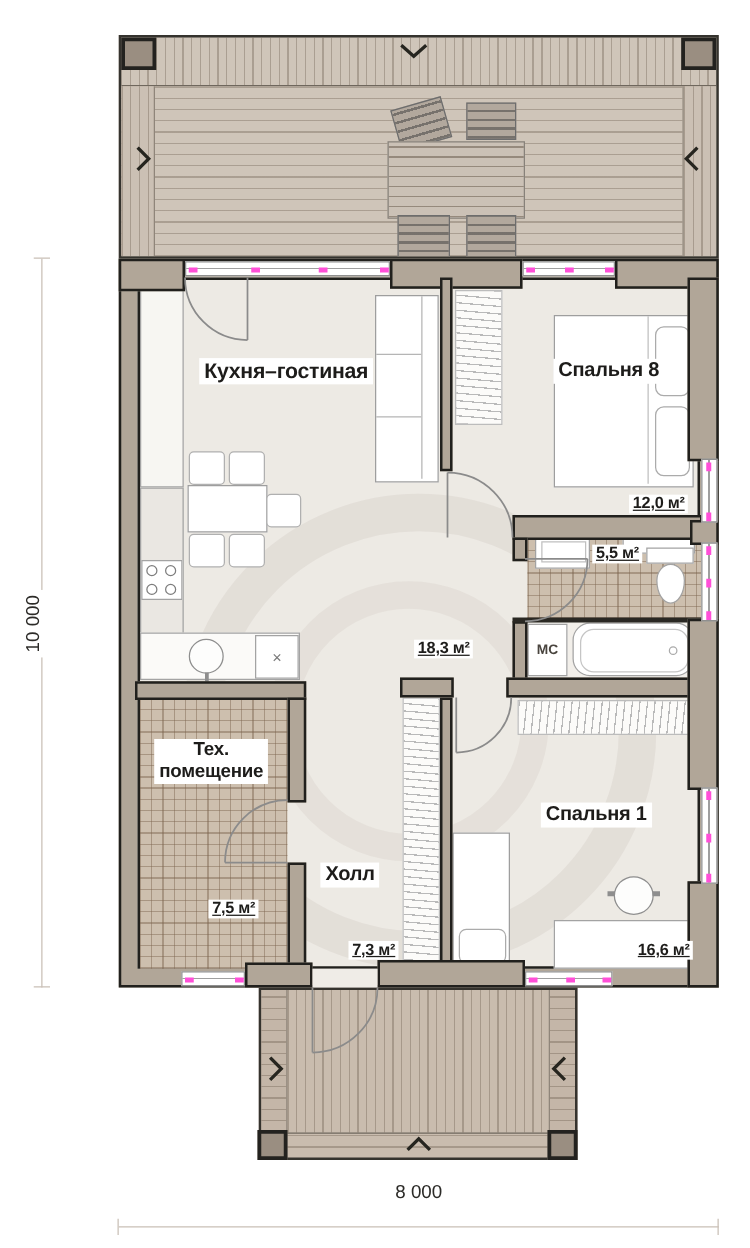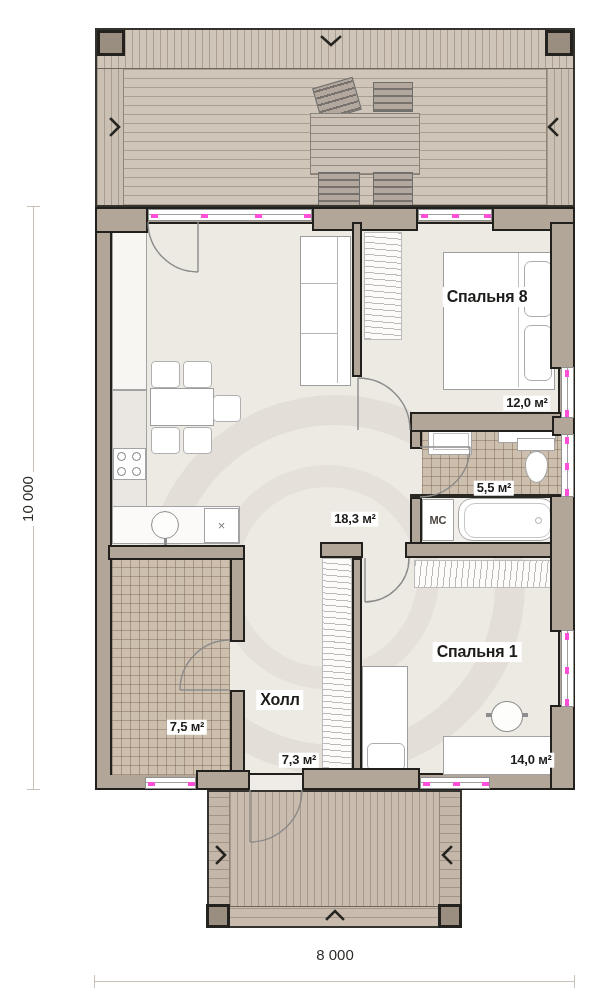--- a/index.html
+++ b/index.html
@@ -8,21 +8,21 @@
   .wall{position:absolute;background:#b1a698;border:2px solid #21201d;box-sizing:border-box;z-index:6}
   .wallthin{position:absolute;background:#2a2823;z-index:6}
   .furn{position:absolute;background:#fff;border:1px solid #a3a3a3;box-sizing:border-box;z-index:5}
   .win{position:absolute;background:#fff;border:1px solid #8f8f8f;box-sizing:border-box;z-index:7}
   .winh{background-image:linear-gradient(to bottom,transparent 42%,#9f9f9f 42%,#9f9f9f 54%,transparent 54%)}
   .winv{background-image:linear-gradient(to right,transparent 42%,#9f9f9f 42%,#9f9f9f 54%,transparent 54%)}
   .tick{position:absolute;background:#ff4fd8;z-index:8}
   .lbl{position:absolute;transform:translate(-50%,-50%);background:#fff;color:#1d1c1a;
        font-weight:bold;font-size:16px;line-height:1.12;padding:1px 4px;white-space:nowrap;
        z-index:9;letter-spacing:-0.2px}
-  .area{font-size:13px;padding:0 3px}
+  .area{font-size:13px;text-decoration:underline;padding:0 3px}
   .dimlbl{position:absolute;transform:translate(-50%,-50%);background:#fff;color:#2c2b28;
           font-size:15px;padding:0 4px;white-space:nowrap;z-index:9}
   .dline{position:absolute;background:#c9c0b6;z-index:1}
   .pv{background-image:repeating-linear-gradient(90deg,rgba(85,70,55,.30) 0 1px,transparent 1px 7px)}
   .ph{background-image:repeating-linear-gradient(0deg,rgba(85,70,55,.30) 0 1px,transparent 1px 9px)}
   .tile{background-color:#cdbfae;z-index:4;position:absolute;
         background-image:repeating-linear-gradient(0deg,rgba(122,98,76,.45) 0 1px,transparent 1px 9px),
                          repeating-linear-gradient(90deg,rgba(122,98,76,.45) 0 1px,transparent 1px 9px)}
   .hatch-h{position:absolute;background-color:#fcfbf9;border:1px solid #bcbcbc;box-sizing:border-box;z-index:4;
            background-image:repeating-linear-gradient(5deg,#b9b9b9 0 1px,transparent 1px 6px)}
@@ -218,28 +218,33 @@
     <g stroke="#26251f" stroke-width="2.6" fill="none" stroke-linecap="square">
       <polyline points="322,37 331,45 340,37"></polyline>
       <polyline points="111,119 119,127 111,135"></polyline>
       <polyline points="557,119 549,127 557,135"></polyline>
       <polyline points="217,847 225,855 217,863"></polyline>
       <polyline points="451,847 443,855 451,863"></polyline>
       <polyline points="327,919 335,911 343,919"></polyline>
     </g>
   </svg>
 
+  <div class="lbl" style="left:229px;top:297px;font-size:17px">Кухня–гостиная</div>
   <div class="lbl area" style="left:355px;top:519px">18,3 м²</div>
 
   <div class="lbl" style="left:487px;top:297px">Спальня 8</div>
   <div class="lbl area" style="left:527px;top:403px">12,0 м²</div>
 
-  <div class="lbl area" style="left:494px;top:488px">5,5 м²</div>
-
+  <div class="lbl area" style="left:494px;top:443px">5,5 м²</div>
+
+  <div class="lbl" style="left:169px;top:609px;font-size:15px;text-align:center">
+    <span style="display:block">Тех.</span>
+    <span style="display:block">помещение</span>
+  </div>
   <div class="lbl area" style="left:187px;top:727px">7,5 м²</div>
 
   <div class="lbl" style="left:280px;top:700px">Холл</div>
   <div class="lbl area" style="left:299px;top:760px">7,3 м²</div>
 
   <div class="lbl" style="left:477px;top:652px">Спальня 1</div>
-  <div class="lbl area" style="left:531px;top:760px">14,0 м²</div>
+  <div class="lbl area" style="left:531px;top:760px">16,6 м²</div>
 
 </div>
 
 </body></html>

